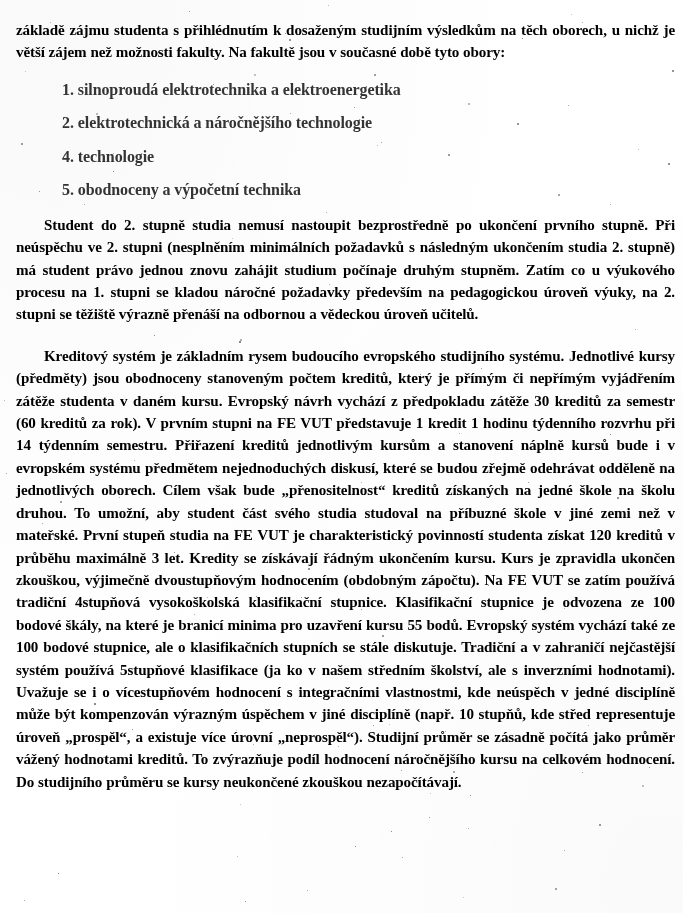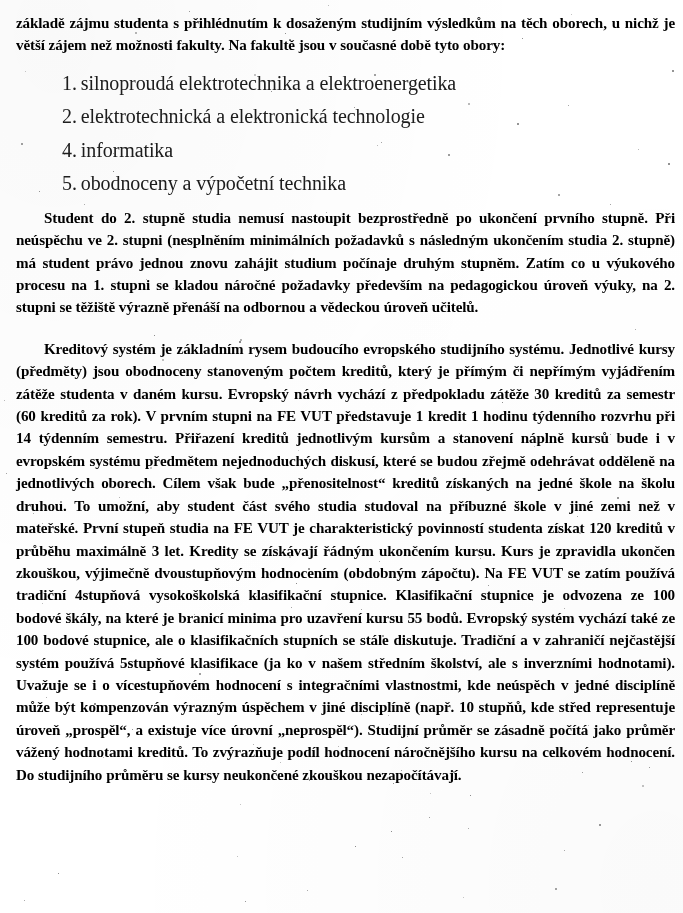--- a/index.html
+++ b/index.html
@@ -14,21 +14,21 @@
     overflow: hidden;
     font-family: "Liberation Serif", "DejaVu Serif", serif;
   }
 
   #page {
     position: relative;
     width: 683px;
     height: 913px;
     background: #ffffff;
     box-sizing: border-box;
-    padding: 12px 8px 0 16px;
+    padding: 19px 8px 0 16px;
   }
 
   
   #scan-text {
     position: relative;
     z-index: 2;
     filter: contrast(185%) brightness(92%) saturate(0%);
   }
 
   .para {
@@ -52,24 +52,24 @@
   .p-second { margin-top: 6px; }
   .p-third  { margin-top: 19px; }
 
   
   ol.programmes {
     list-style: none;
     margin: 16px 0 0 0;
     padding: 0 0 0 46px;
   }
   ol.programmes li {
-    font-size: 20px;
+    font-size: 16px;
     line-height: 20px;
-    font-weight: 400;
-    color: #14532d;
+    font-weight: 700;
+    color: #be185d;
     margin-bottom: 13.5px;
     white-space: nowrap;
     letter-spacing: -0.1px;
   }
   ol.programmes li .num {
     display: inline;
     margin-right: 4px;
   }
 
   
@@ -106,24 +106,24 @@
 
   <div id="scan-text">
 
     <p class="para p-lead">základě zájmu studenta s přihlédnutím k dosaženým studijním výsledkům na těch oborech, u nichž je větší zájem než možnosti fakulty. Na fakultě jsou v současné době tyto obory:</p>
 
     <ol class="programmes">
       <li>
         <span class="num">1.</span><span>silnoproudá elektrotechnika a elektroenergetika</span>
       </li>
       <li>
-        <span class="num">2.</span><span>elektrotechnická a elektronická technologie</span>
-      </li>
-      <li>
-        <span class="num">4.</span><span>informatika</span>
+        <span class="num">2.</span><span>elektrotechnická a náročnějšího technologie</span>
+      </li>
+      <li>
+        <span class="num">4.</span><span>technologie</span>
       </li>
       <li>
         <span class="num">5.</span><span>obodnoceny a výpočetní technika</span>
       </li>
     </ol>
 
     <p class="para indent p-second">Student do 2. stupně studia nemusí nastoupit bezprostředně po ukončení prvního stupně. Při neúspěchu ve 2. stupni (nesplněním minimálních požadavků s následným ukončením studia 2. stupně) má student právo jednou znovu zahájit studium počínaje druhým stupněm. Zatím co u výukového procesu na 1. stupni se kladou náročné požadavky především na pedagogickou úroveň výuky, na 2. stupni se těžiště výrazně přenáší na odbornou a vědeckou úroveň učitelů.</p>
 
     <p class="para indent p-third">Kreditový systém je základním rysem budoucího evropského studijního systému. Jednotlivé kursy (předměty) jsou obodnoceny stanoveným počtem kreditů, který je přímým či nepřímým vyjádřením zátěže studenta v daném kursu. Evropský návrh vychází z předpokladu zátěže 30 kreditů za semestr (60 kreditů za rok). V prvním stupni na FE VUT představuje 1 kredit 1 hodinu týdenního rozvrhu při 14 týdenním semestru. Přiřazení kreditů jednotlivým kursům a stanovení náplně kursů bude i v evropském systému předmětem nejednoduchých diskusí, které se budou zřejmě odehrávat odděleně na jednotlivých oborech. Cílem však bude „přenositelnost“ kreditů získaných na jedné škole na školu druhou. To umožní, aby student část svého studia studoval na příbuzné škole v jiné zemi než v mateřské. První stupeň studia na FE VUT je charakteristický povinností studenta získat 120 kreditů v průběhu maximálně 3 let. Kredity se získávají řádným ukončením kursu. Kurs je zpravidla ukončen zkouškou, výjimečně dvoustupňovým hodnocením (obdobným zápočtu). Na FE VUT se zatím používá tradiční 4stupňová vysokoškolská klasifikační stupnice. Klasifikační stupnice je odvozena ze 100 bodové škály, na které je branicí minima pro uzavření kursu 55 bodů. Evropský systém vychází také ze 100 bodové stupnice, ale o klasifikačních stupních se stále diskutuje. Tradiční a v zahraničí nejčastější systém používá 5stupňové klasifikace (ja ko v našem středním školství, ale s inverzními hodnotami). Uvažuje se i o vícestupňovém hodnocení s integračními vlastnostmi, kde neúspěch v jedné disciplíně může být kompenzován výrazným úspěchem v jiné disciplíně (např. 10 stupňů, kde střed representuje úroveň „prospěl“, a existuje více úrovní „neprospěl“). Studijní průměr se zásadně počítá jako průměr vážený hodnotami kreditů. To zvýrazňuje podíl hodnocení náročnějšího kursu na celkovém hodnocení. Do studijního průměru se kursy neukončené zkouškou nezapočítávají.</p>
 

